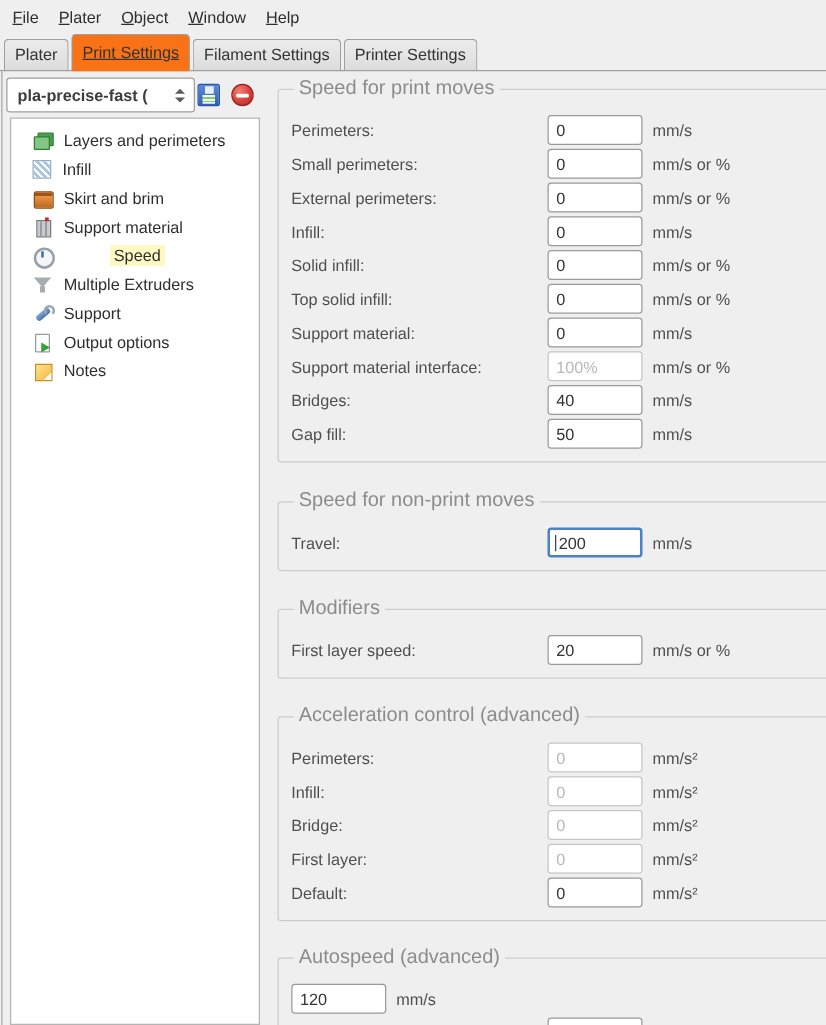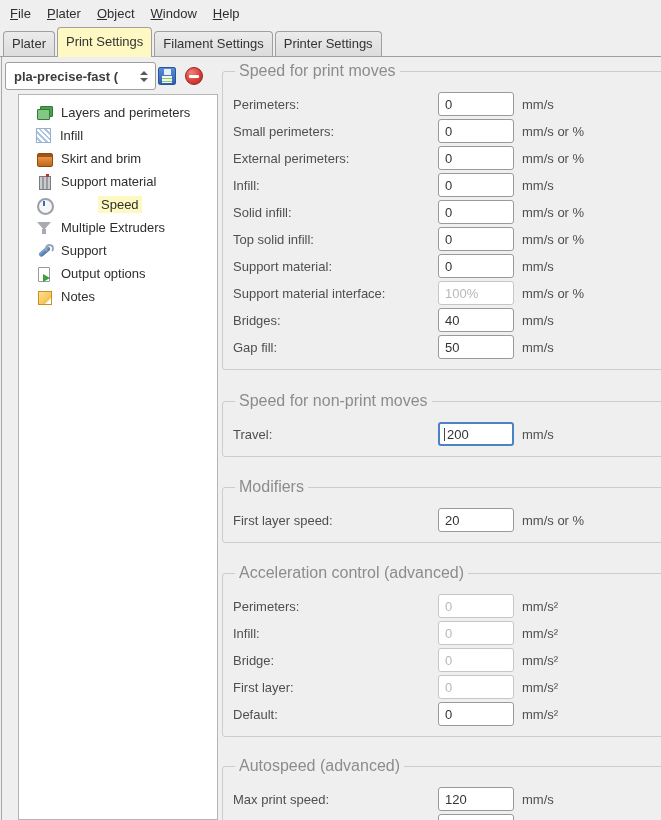--- a/index.html
+++ b/index.html
@@ -21,22 +21,22 @@
     height: 31px; display: flex; align-items: flex-end;
     padding-left: 3px; border-bottom: 1px solid #9f9f9f;
   }
   .tab {
     height: 25px; line-height: 23px; padding: 0 8px; margin-right: 2px;
     background: linear-gradient(#ececec, #dcdcdc);
     border: 1px solid #9f9f9f; border-bottom: none;
     border-radius: 4px 4px 0 0; color: #333; position: relative;
   }
   .tab.active {
-    height: 30px; line-height: 28px; background: #fef9c3;
-    margin-bottom: -1px; z-index: 2;
+    height: 30px; line-height: 28px; background: #f97316;
+    margin-bottom: -1px; z-index: 2; text-decoration: underline;
   }
   
   .content { position: relative; height: 763px; }
   .content::before {
     content: ""; position: absolute; left: 1px; top: 0; bottom: 0;
     width: 1px; background: #a8a8a8;
   }
   
   .preset-row { position: absolute; left: 5px; top: 5px; display: flex; align-items: center; }
   .combobox {
@@ -50,21 +50,21 @@
   .arr-dn { width: 0; height: 0; border-left: 4px solid transparent; border-right: 4px solid transparent; border-top: 4px solid #5a5a5a; }
   .icon-btn { position: absolute; top: 10px; width: 18px; height: 18px; cursor: default; }
   .save-btn { left: 158px; background: linear-gradient(#5a8ad8, #3060b0); border: 1px solid #2a56a0; border-radius: 2px; position: absolute; }
   .save-btn::before { content: ""; position: absolute; left: 5px; top: 1px; width: 7px; height: 6px; background: #e8eef8; }
   .save-btn::after  { content: ""; position: absolute; left: 3px; bottom: 1px; width: 10px; height: 7px;
                       background: linear-gradient(#f0f8ec 0 2px, #8cc878 2px 3px, #f0f8ec 3px 5px, #8cc878 5px 6px, #f0f8ec 6px); }
   .del-btn { left: 185px; border-radius: 50%; background: radial-gradient(circle at 35% 30%, #f08078, #d84038 55%, #b02820); border: 1px solid #992020; position: absolute; }
   .del-btn::before { content: ""; position: absolute; left: 3px; top: 7px; width: 10px; height: 3px; background: #fff; border-radius: 1px; }
   
   .tree {
-    position: absolute; left: 18px; top: 37px; bottom: 0; width: 200px;
+    position: absolute; left: 8px; top: 37px; bottom: 0; width: 200px;
     background: #fff; border: 1px solid #b4b4b4; padding-top: 6px; overflow: hidden;
   }
   .tree-item { display: flex; align-items: center; height: 23px; padding-left: 17px; cursor: default; }
   .tree-item .tlabel { padding: 1px 3px; color: #2e2e2e; white-space: nowrap; }
   .tree-item.selected .tlabel { background: #fef9c3; margin-left: 40px; }
   .ticon { width: 16px; height: 16px; margin-right: 6px; position: relative; flex: none; }
   .i-layers::before { content: ""; position: absolute; left: 4px; top: 1px; width: 11px; height: 9px; background: #4e9e50; border: 1px solid #2e7d32; border-radius: 1px; }
   .i-layers::after  { content: ""; position: absolute; left: 1px; top: 4px; width: 11px; height: 9px; background: #84c686; border: 1px solid #2e7d32; border-radius: 1px; }
   .i-infill { border: 1px solid #9ab0c8; background: repeating-linear-gradient(45deg, #ffffff 0 2px, #a9c6e4 2px 4px); width: 15px; height: 15px; }
   .i-skirt::before { content: ""; position: absolute; left: 1px; top: 2px; width: 14px; height: 12px; border-radius: 2px; border: 1px solid #8a4a10; background: linear-gradient(180deg, #a05510 0 3px, #e89448 3px, #c06818); }
@@ -271,21 +271,20 @@
         </div>
         <div class="row">
           <span class="lbl">Default:</span>
           <input type="text" class="" value="0" style="">
           <span class="unit">mm/s²</span>
         </div>
       </fieldset>
       <fieldset class="group g5">
         <legend>Autospeed (advanced)</legend>
         <div class="row">
-          <span class="lbl">Max print speed:</span>
           <input type="text" class="" value="120" style="">
           <span class="unit">mm/s</span>
         </div>
         <div class="row">
           <span class="lbl">Max volumetric speed:</span>
           <input type="text" class="" value="12" style="">
           <span class="unit">mm³/s</span>
         </div>
       </fieldset>
     </div>

